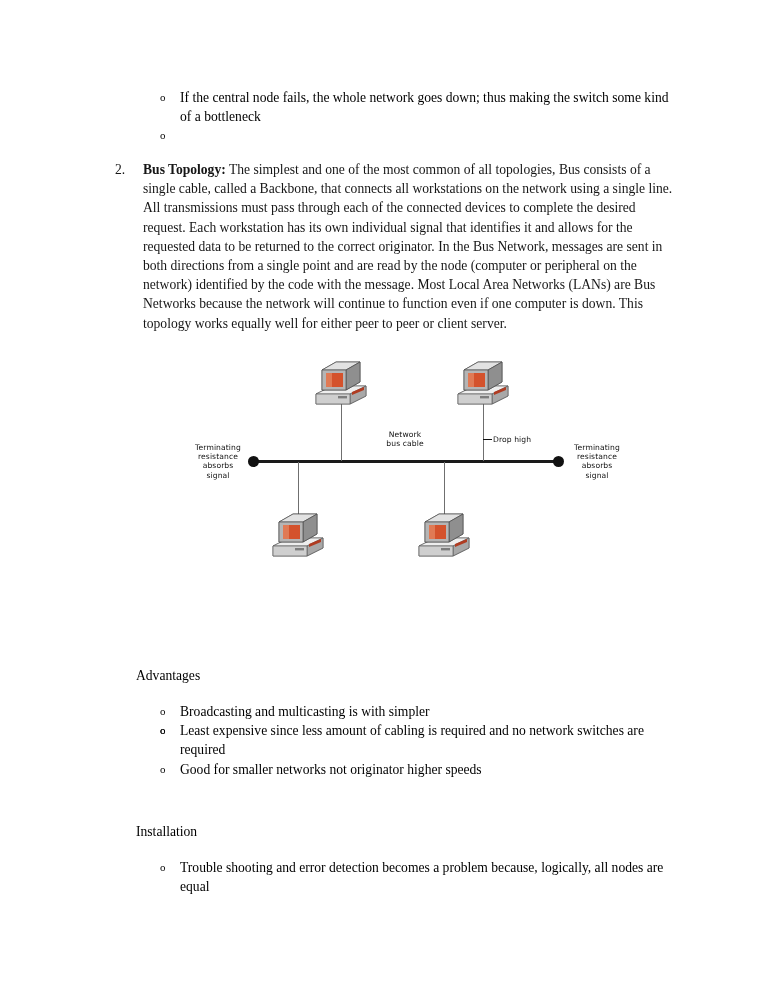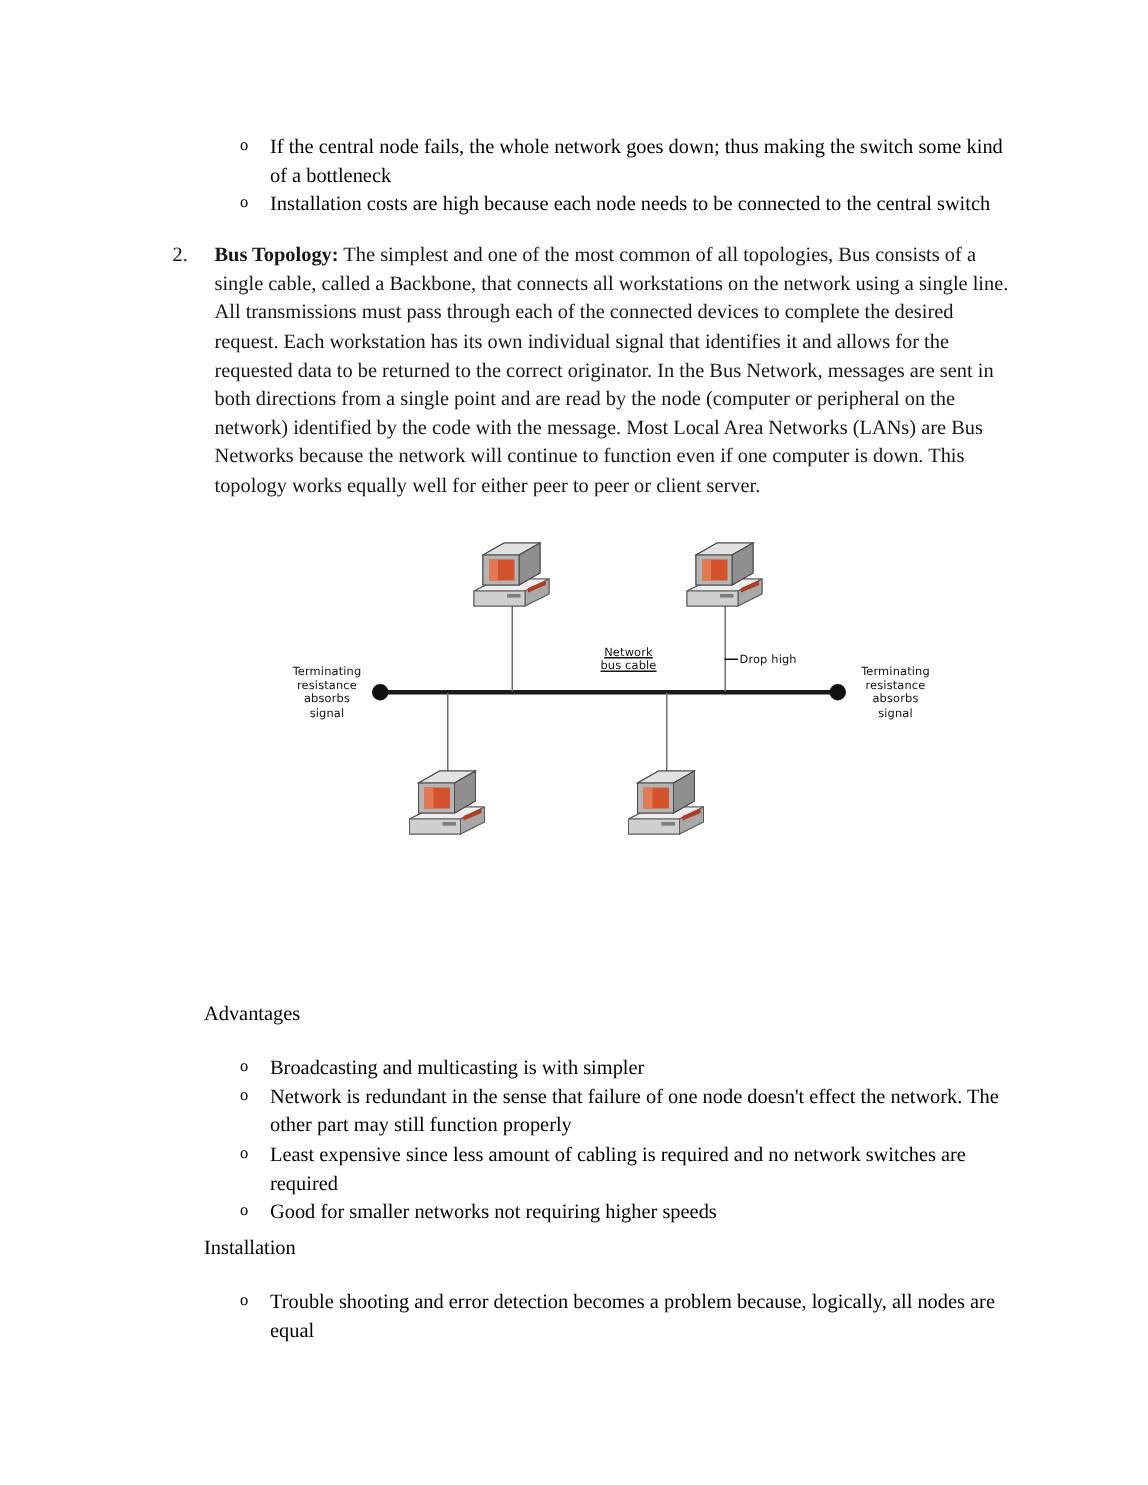--- a/index.html
+++ b/index.html
@@ -35,21 +35,20 @@
 
 <div class="page">
 
   <div class="bullets" style="left:136px;top:88px;width:540px;">
     <div class="bullet-row">
       <span class="marker">o</span>
       <span>If the central node fails, the whole network goes down; thus making the switch some kind of a bottleneck</span>
     </div>
     <div class="bullet-row">
       <span class="marker">o</span>
-      <span>Installation costs are high because each node needs to be connected to the central switch</span>
     </div>
   </div>
 
   <div class="block" style="left:115px;top:160px;width:565px;">
     <div class="num-row">
       <span class="num">2.</span>
       <span><b class="bold">Bus Topology:</b><span> The simplest and one of the most common of all topologies, Bus consists of a single cable, called a Backbone, that connects all workstations on the network using a single line. All transmissions must pass through each of the connected devices to complete the desired request. Each workstation has its own individual signal that identifies it and allows for the requested data to be returned to the correct originator. In the Bus Network, messages are sent in both directions from a single point and are read by the node (computer or peripheral on the network) identified by the code with the message. Most Local Area Networks (LANs) are Bus Networks because the network will continue to function even if one computer is down. This topology works equally well for either peer to peer or client server.</span></span>
     </div>
   </div>
 
@@ -146,49 +145,48 @@
       <div>signal</div>
     </div>
 
     <div class="dlabel center" style="left:377px;top:95px;width:60px;">
       <div>Terminating</div>
       <div>resistance</div>
       <div>absorbs</div>
       <div>signal</div>
     </div>
 
-    <div class="dlabel center" style="left:189px;top:82px;width:80px;text-decoration:underline;">
+    <div class="dlabel center" style="left:175px;top:82px;width:80px;">
       <div>Network</div>
       <div>bus cable</div>
     </div>
 
     <div class="dlabel" style="left:303px;top:87px;width:70px;">
       <div>Drop high</div>
     </div>
   </div>
 
 
   <div class="heading" style="left:136px;top:666px;">Advantages</div>
 
   <div class="bullets" style="left:136px;top:702px;width:544px;">
     <div class="bullet-row">
       <span class="marker">o</span>
       <span>Broadcasting and multicasting is with simpler</span>
     </div>
     <div class="bullet-row">
       <span class="marker">o</span>
-      <span>Network is redundant in the sense that failure of one node doesn't effect the network. The other part may still function properly</span>
     </div>
     <div class="bullet-row">
       <span class="marker">o</span>
       <span>Least expensive since less amount of cabling is required and no network switches are required</span>
     </div>
     <div class="bullet-row">
       <span class="marker">o</span>
-      <span>Good for smaller networks not requiring higher speeds</span>
+      <span>Good for smaller networks not originator higher speeds</span>
     </div>
   </div>
 
   <div class="heading" style="left:136px;top:822px;">Installation</div>
 
   <div class="bullets" style="left:136px;top:858px;width:544px;">
     <div class="bullet-row">
       <span class="marker">o</span>
       <span>Trouble shooting and error detection becomes a problem because, logically, all nodes are equal</span>
     </div>

